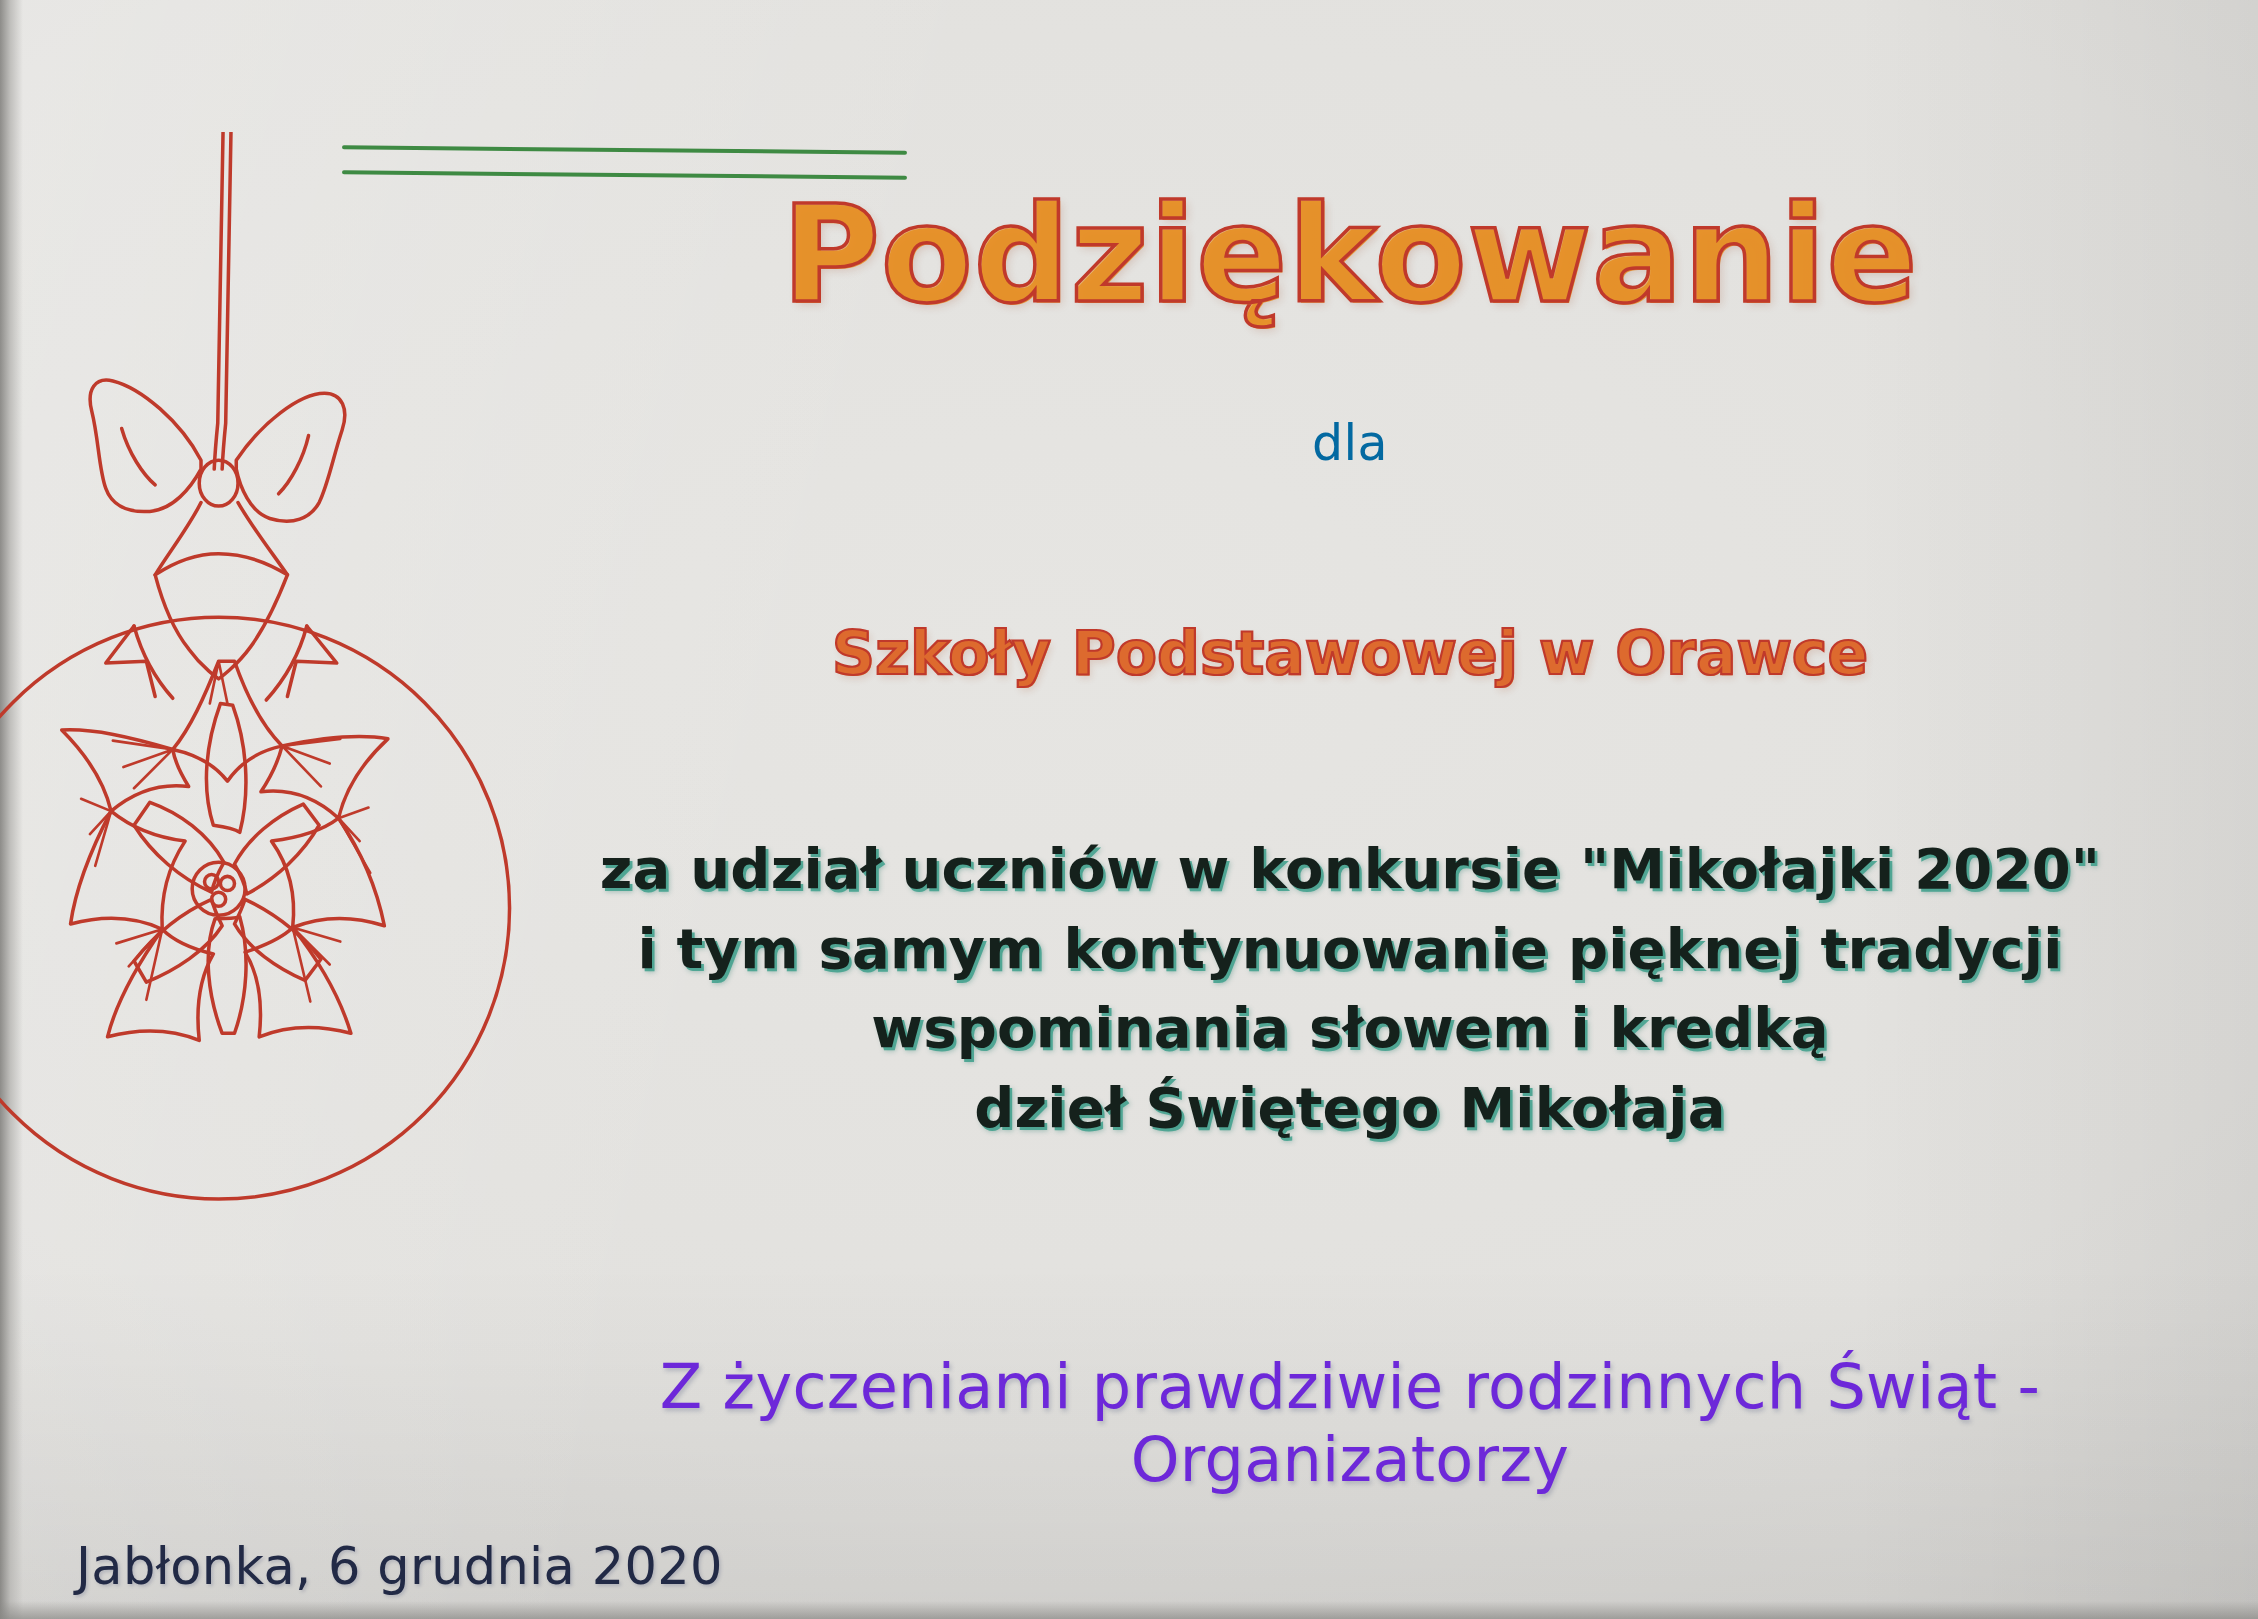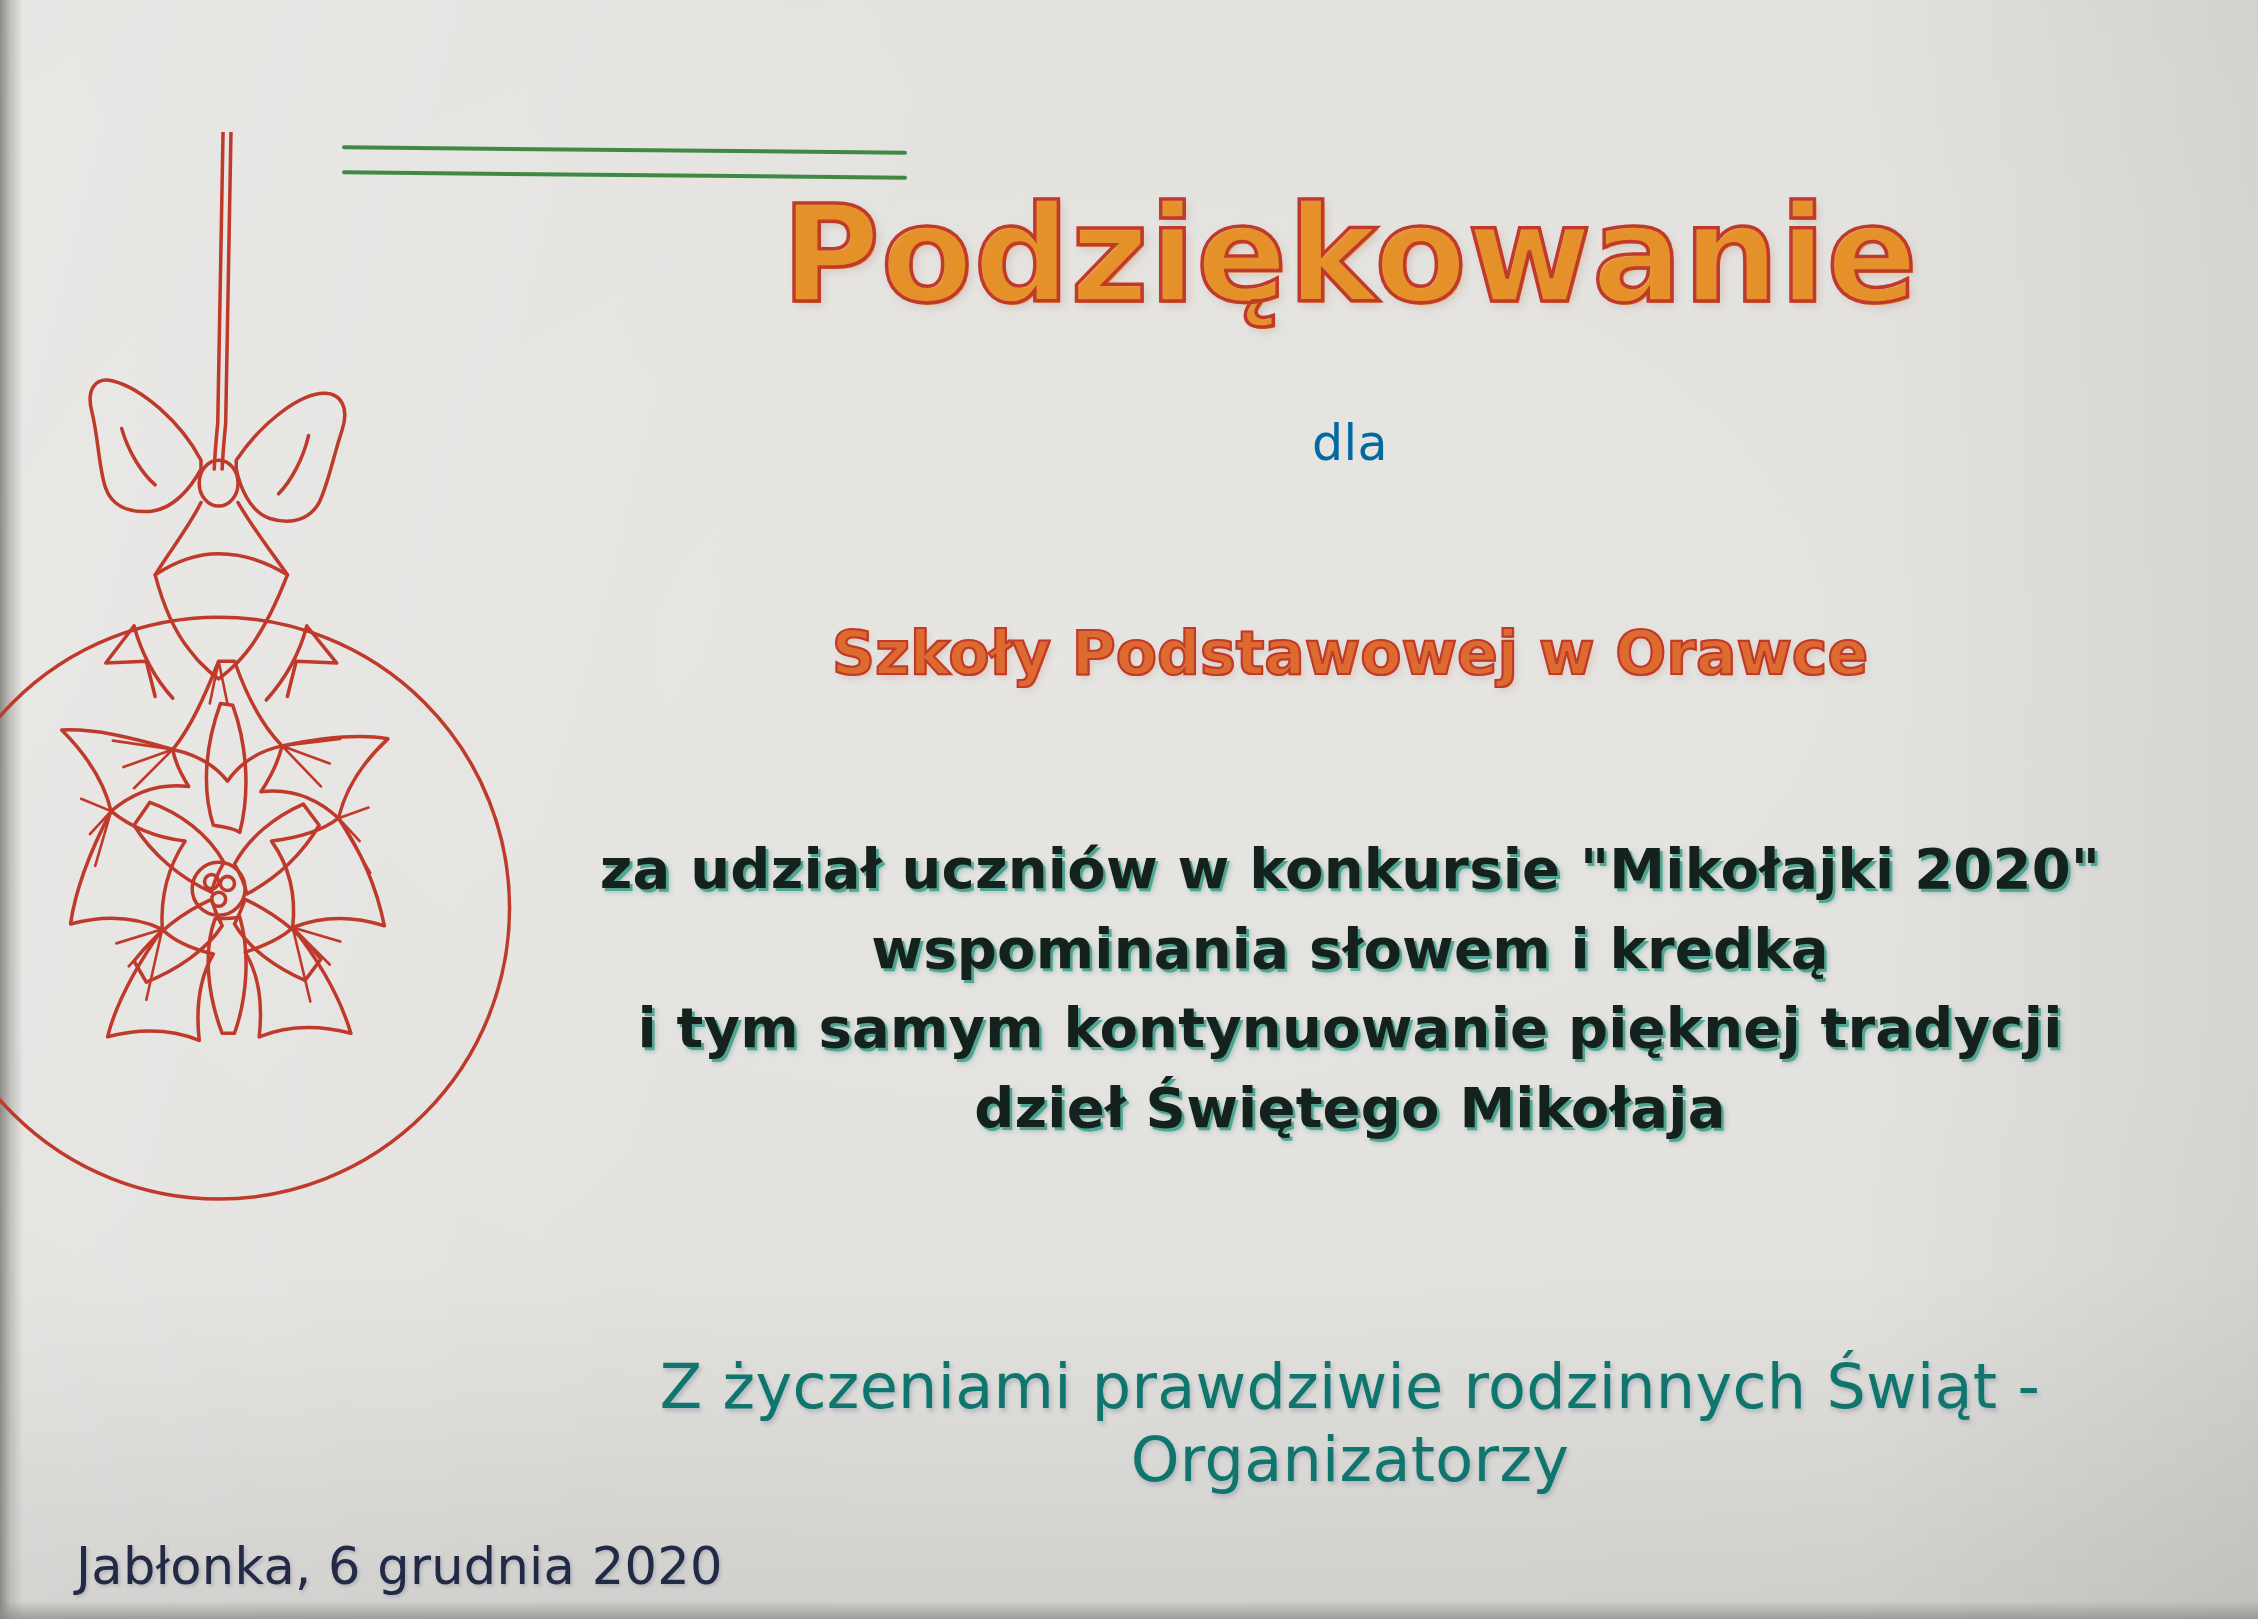--- a/index.html
+++ b/index.html
@@ -92,21 +92,21 @@
       2.6px 2.6px 0 rgba(62,160,140,.85),
       3.5px 3.5px 5.3px rgba(40,120,105,.35);
     letter-spacing:0.2px;
   }
   #body .ln{display:block;}
 
   #closing{
     top:1350px;
     font-family:"DejaVu Sans", sans-serif;
     font-size:62px;
-    color:#0f766e;
+    color:#6d28d9;
     text-shadow:1.8px 2.6px 4.4px rgba(60,70,110,.25);
     letter-spacing:0.3px;
   }
 
   #date{
     position:absolute;left:76px;top:1537px;
     font-family:"DejaVu Sans", sans-serif;
     font-size:51px;
     color:#222a46;
     text-shadow:1.8px 1.8px 3.5px rgba(60,70,110,.22);
@@ -220,21 +220,21 @@
 <div class="tcol" id="title">
   <span class="inner">Podziękowanie</span>
 </div>
 
 <div class="tcol" id="dla">dla</div>
 
 <div class="tcol" id="recipient">Szkoły Podstawowej w Orawce</div>
 
 <div class="tcol" id="body">
   <span class="ln">za udział uczniów w konkursie "Mikołajki 2020"</span>
+  <span class="ln">i tym samym kontynuowanie pięknej tradycji</span>
   <span class="ln">wspominania słowem i kredką</span>
-  <span class="ln">i tym samym kontynuowanie pięknej tradycji</span>
   <span class="ln">dzieł Świętego Mikołaja</span>
 </div>
 
 <div class="tcol" id="closing">Z życzeniami prawdziwie rodzinnych Świąt - Organizatorzy</div>
 
 <div id="date">Jabłonka, 6 grudnia 2020</div>
 
 
 </body></html>

